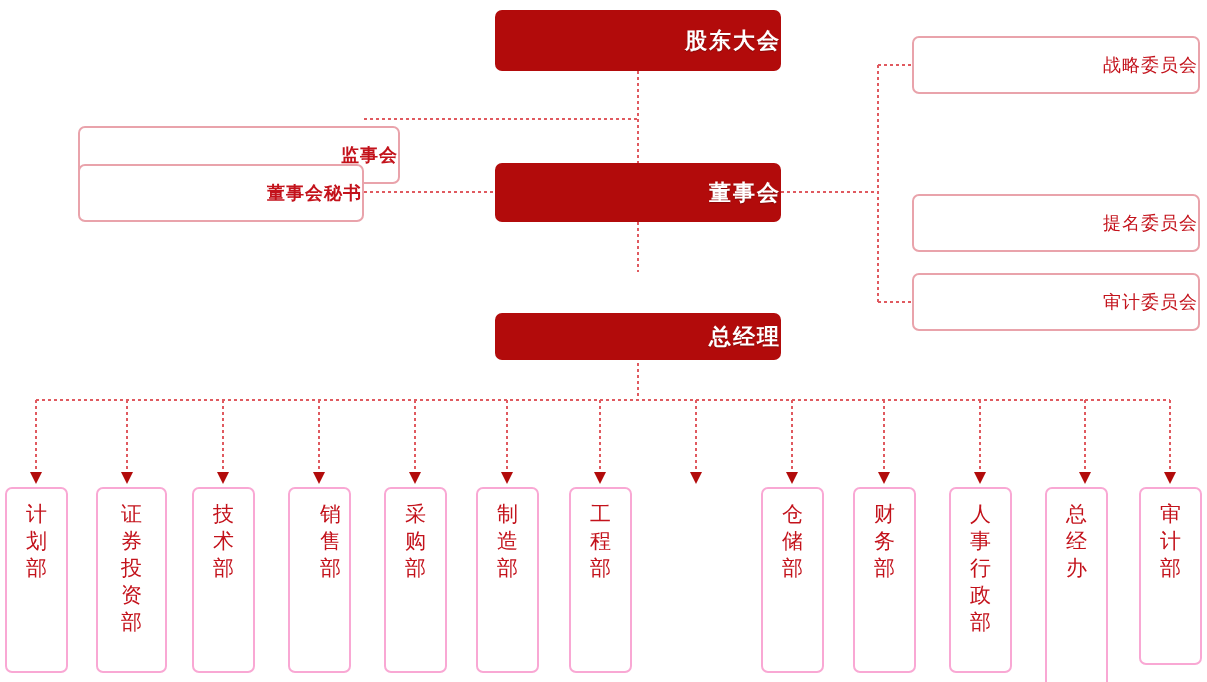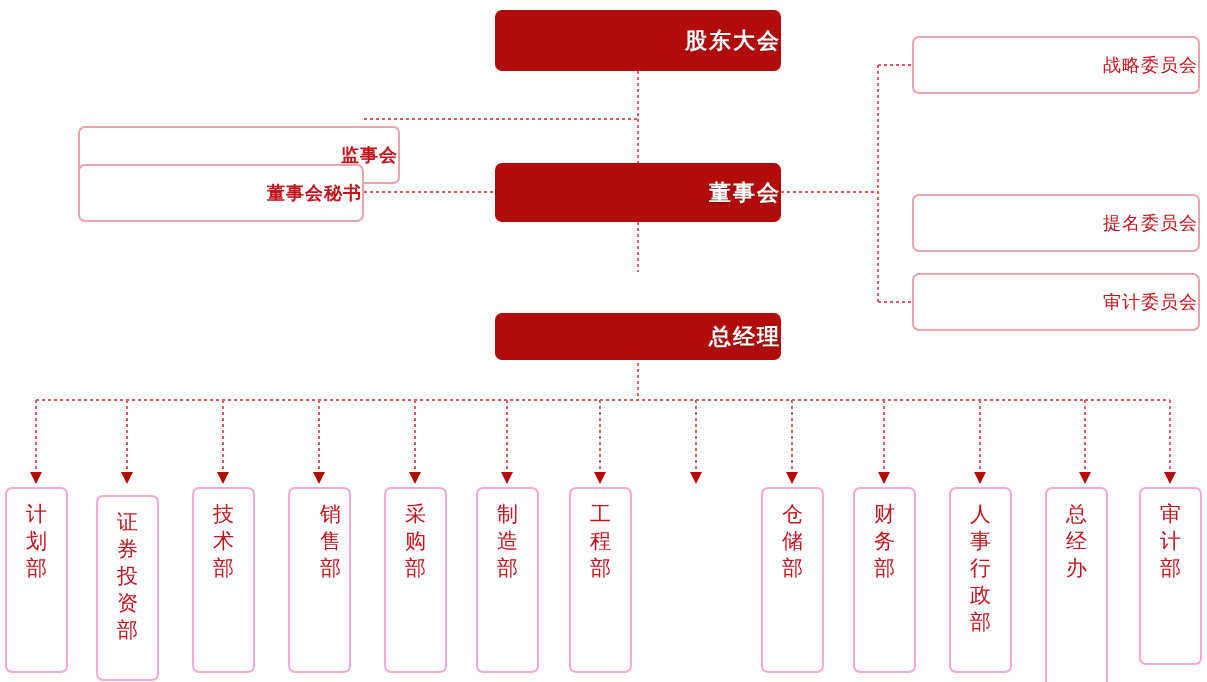--- a/index.html
+++ b/index.html
@@ -143,21 +143,21 @@
   <div class="node node-outline" style="left:912px; top:194px; width:288px; height:58px;">
     <span>提名委员会</span>
   </div>
   <div class="node node-outline" style="left:912px; top:273px; width:288px; height:58px;">
     <span>审计委员会</span>
   </div>
 
   <div class="node node-dept" style="left:5px; top:487px; width:63px; height:186px;">
     <span class="vtext">计划部</span>
   </div>
-  <div class="node node-dept" style="left:96px; top:487px; width:63px; height:186px;margin-top:8px;">
+  <div class="node node-dept" style="left:96px; top:487px; width:71px; height:186px;">
     <span class="vtext">证券投资部</span>
   </div>
   <div class="node node-dept" style="left:192px; top:487px; width:63px; height:186px;">
     <span class="vtext">技术部</span>
   </div>
   <div class="node node-dept" style="left:288px; top:487px; width:63px; height:186px;padding-left:22px;">
     <span class="vtext">销售部</span>
   </div>
   <div class="node node-dept" style="left:384px; top:487px; width:63px; height:186px;">
     <span class="vtext">采购部</span>

